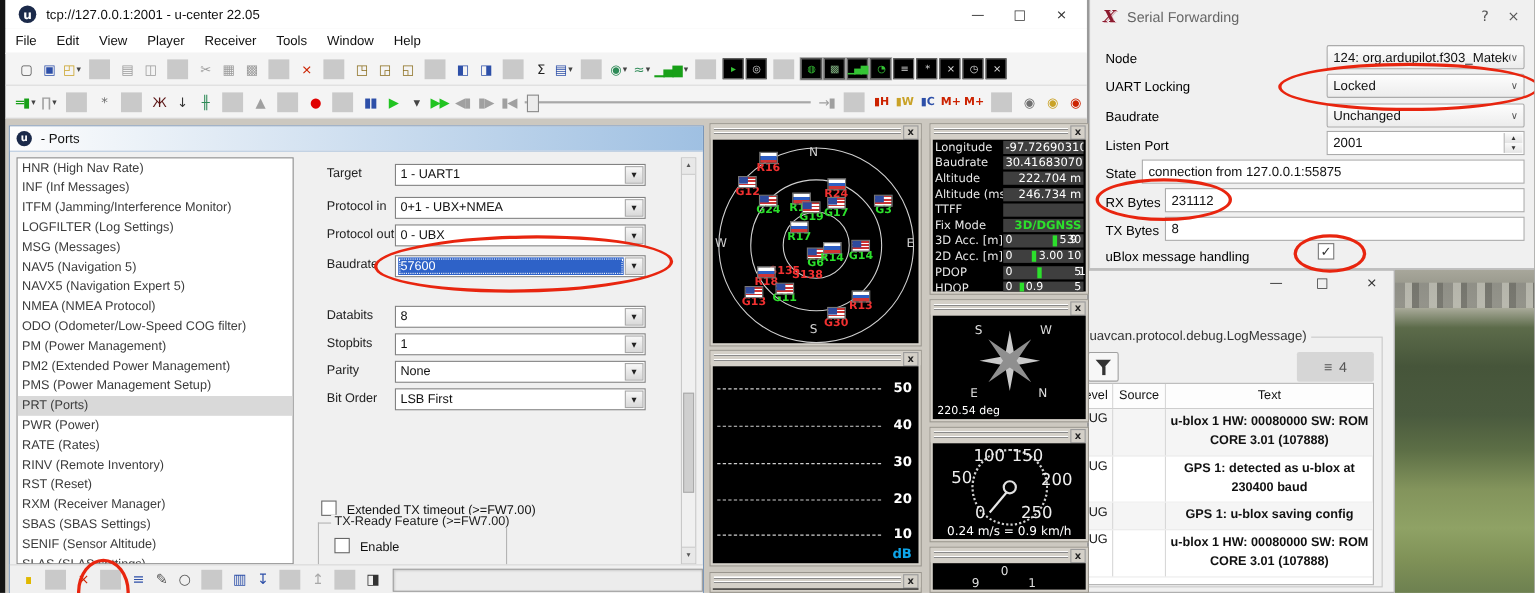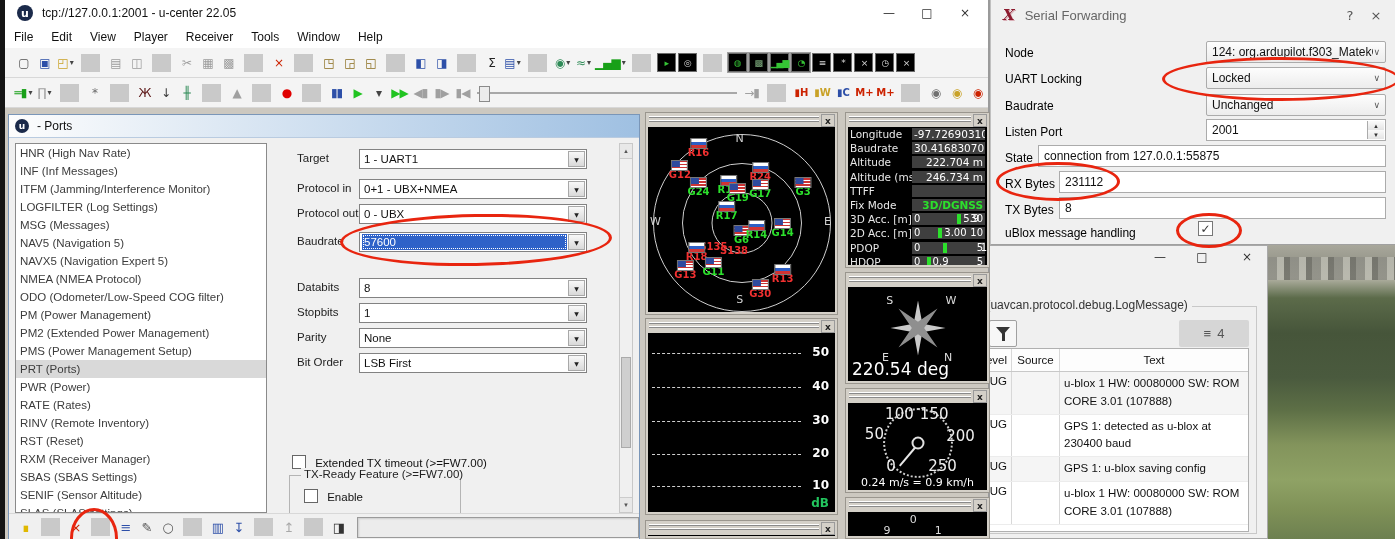--- a/index.html
+++ b/index.html
@@ -87,21 +87,21 @@
   .drow{display:flex;align-items:center;height:14.2px;padding:0 2px;font-size:10.5px;}
   .dlabel{width:62px;color:#e8e8e8;white-space:nowrap;overflow:hidden;flex:none;}
   .dval{flex:1;background:#3f3f3f;color:#fff;text-align:right;padding:0 2px;height:12px;line-height:12px;white-space:nowrap;overflow:hidden;}
   .dval.green{color:#2ce02c;font-weight:bold;}
   .dbar{flex:1;background:#3f3f3f;height:12px;position:relative;color:#fff;font-size:10px;line-height:12px;}
   .dbar .lo{position:absolute;left:2px;} .dbar .hi{position:absolute;right:2px;}
   .dbar .seg{position:absolute;top:1px;width:4px;height:10px;background:#2ce02c;}
   .dbar .bv{position:absolute;top:0;margin-left:6px;}
   
   .star{position:absolute;left:50%;top:44%;transform:translate(-50%,-50%);}
-  .heading{position:absolute;left:4px;bottom:2px;font-size:17px;color:#fff;}
+  .heading{position:absolute;left:4px;bottom:2px;font-size:10px;color:#fff;}
   .glabel{position:absolute;transform:translate(-50%,-50%);font-size:11px;color:#ddd;}
   
   .gaugering{position:absolute;left:50%;top:46%;width:66px;height:66px;border:2px dotted #cfcfcf;border-radius:50%;transform:translate(-50%,-50%);}
   .needle{position:absolute;left:50%;top:46%;width:2px;height:30px;background:#e8e8e8;transform-origin:50% 0;transform:rotate(40deg);}
   .hub{position:absolute;left:50%;top:46%;width:9px;height:9px;border:2px solid #e0e0e0;border-radius:50%;transform:translate(-50%,-50%);background:#000;}
   .gtick{position:absolute;transform:translate(-50%,-50%);font-size:15px;color:#eee;}
   .readout{position:absolute;left:0;right:0;bottom:1px;text-align:center;font-size:11px;color:#fff;}
   
   #serial{position:absolute;left:990px;top:0;width:405px;height:245px;background:#f0f0f0;z-index:40;
     border-left:1px solid #c0c0c0;border-bottom:1px solid #a0a0a0;box-sizing:border-box;}
@@ -132,21 +132,21 @@
   #count-btn{position:absolute;left:478px;top:74px;width:70px;height:27px;background:#d6d6d6;color:#555;
     display:flex;align-items:center;justify-content:center;gap:6px;font-size:13px;border-radius:2px;}
   #logtable{position:absolute;left:257px;top:102px;width:291px;height:184px;background:#fff;border:1px solid #b0b0b0;box-sizing:border-box;font-size:11.5px;}
   .lt-head{display:flex;height:22px;border-bottom:1px solid #c8c8c8;align-items:center;background:#fdfdfd;}
   .lt-level{width:52px;flex:none;text-align:right;padding-right:4px;box-sizing:border-box;overflow:hidden;}
   .lt-source{width:47px;flex:none;text-align:center;border-left:1px solid #d8d8d8;border-right:1px solid #d8d8d8;align-self:stretch;display:flex;align-items:center;justify-content:center;}
   .lt-text{flex:1;text-align:center;overflow:hidden;}
   .lt-row{display:flex;border-bottom:1px solid #ececec;align-items:stretch;}
   .lt-row:nth-child(odd){background:#f5f5f5;}
   .lt-row .lt-level{padding-top:3px;}
-  .lt-row .lt-text{text-align:left;padding:3px 4px;line-height:1.55;}
+  .lt-row .lt-text{text-align:center;padding:3px 4px;line-height:1.55;font-weight:bold;}
   
   #photo{position:absolute;left:1268px;top:245px;width:127px;height:294px;z-index:5;
     background:linear-gradient(180deg,#a8a79b 0%,#99998d 5%,#b5b4a6 11%,#5c6b4a 18%,#46553a 30%,#4a5a3e 45%,#5d6f46 56%,#83945c 68%,#8fa265 80%,#7f9157 90%,#6d8050 100%);}
   #photo::before{content:"";position:absolute;inset:0;background-image:
     radial-gradient(16px 11px at 22% 32%,#39492f 60%,transparent 61%),
     radial-gradient(20px 13px at 62% 40%,#425238 60%,transparent 61%),
     radial-gradient(13px 9px at 82% 56%,#3e4e34 60%,transparent 61%),
     radial-gradient(17px 11px at 35% 62%,#475739 60%,transparent 61%),
     radial-gradient(14px 10px at 55% 75%,#58684а 0%,transparent 61%);}
   #photo::after{content:"";position:absolute;left:0;right:0;top:4%;height:8%;opacity:.85;
@@ -721,21 +721,21 @@
           </div>
             <div class="tickrow" style="top: 64%;">
             <span class="dash"></span>
               <span class="tlabel">20</span>
           </div>
             <div class="tickrow" style="top: 82%;">
             <span class="dash"></span>
               <span class="tlabel">10</span>
           </div>
           </div>
-        <span style="position:absolute;right:6px;bottom:2px;font:bold 12px 'DejaVu Sans',sans-serif;color:#22c55e;">dB</span>
+        <span style="position:absolute;right:6px;bottom:2px;font:bold 12px 'DejaVu Sans',sans-serif;color:#0ea5e9;">dB</span>
       </div>
     </div>
 
     <div class="dock" style="left:645px;top:520px;width:193px;height:19px;">
       <div class="dock-title">
         <span class="dock-x">x</span>
       </div>
       <div class="dock-canvas"></div>
     </div>
 

